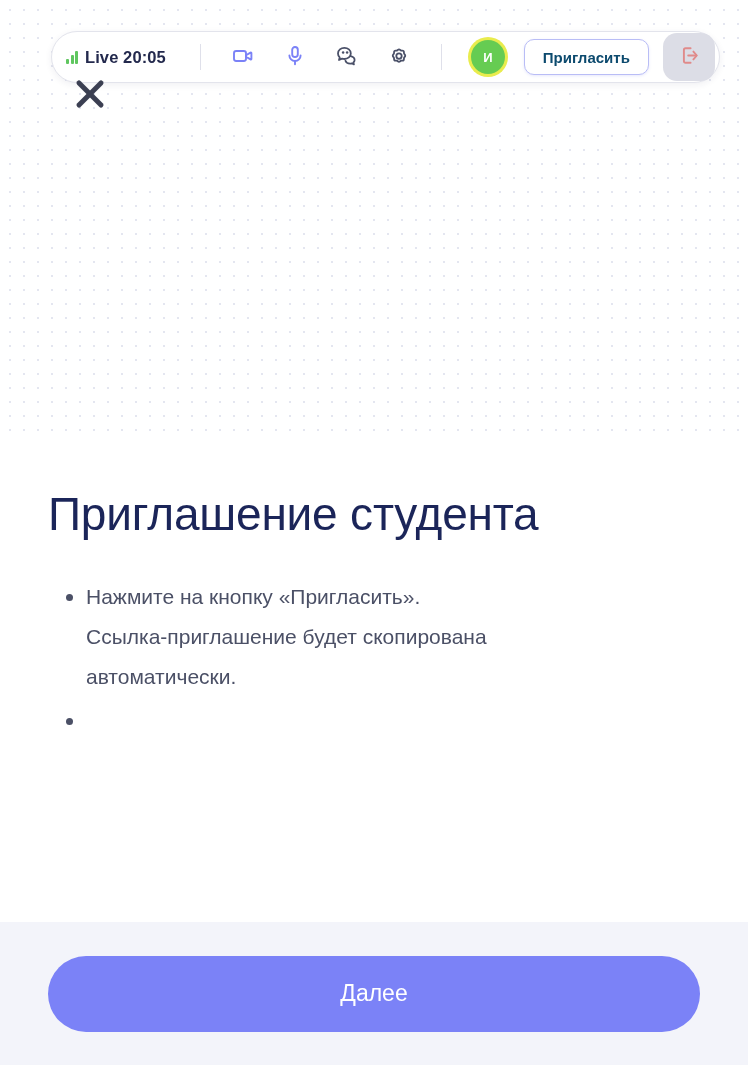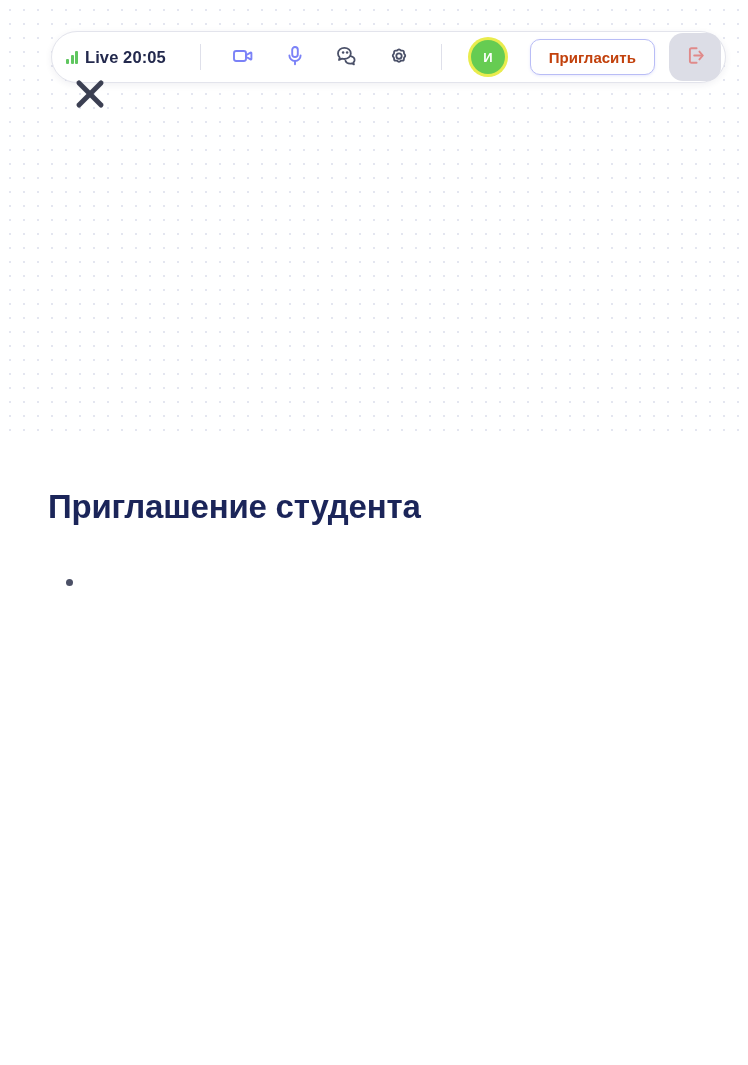--- a/index.html
+++ b/index.html
@@ -123,27 +123,26 @@
     font-weight: bold;
     display: flex;
     align-items: center;
     justify-content: center;
     box-shadow: 0 0 0 3px #e9ec4d;
   }
 
   .invite-btn {
     height: 36px;
     padding: 0 18px;
-    margin-left: 6px;
     display: flex;
     align-items: center;
     justify-content: center;
     font-size: 15px;
     font-weight: bold;
-    color: #c2410c;
+    color: #0c4a6e;
     background: #ffffff;
     border: 1.6px solid #b9bdf6;
     border-radius: 10px;
     cursor: pointer;
     white-space: nowrap;
     box-shadow: 0 1px 3px rgba(120, 128, 240, 0.18);
   }
 
   .leave-btn {
     position: relative;
@@ -170,22 +169,22 @@
   }
 
   
   .content {
     flex: 1 1 auto;
     background: #ffffff;
     padding: 52px 48px 0 48px;
   }
 
   .page-title {
-    font-size: 33px;
-    font-weight: bold;
+    font-size: 46px;
+    font-weight: normal;
     color: #1b2559;
     letter-spacing: -0.2px;
     line-height: 1.1;
     margin-bottom: 37px;
   }
 
   .steps {
     list-style: none;
   }
 
@@ -330,22 +329,31 @@
 
     </div>
   </div>
 
   <div class="content">
 
     <h1 class="page-title">Приглашение студента</h1>
 
     <ul class="steps">
 
+      <li class="step">
+        <span class="step-bullet"></span>
+        <span class="step-line">Нажмите на кнопку «Пригласить».</span>
+        <span class="step-line">Ссылка-приглашение будет скопирована</span>
+        <span class="step-line">автоматически.</span>
+      </li>
 
       <li class="step">
         <span class="step-bullet"></span>
       </li>
 
     </ul>
   </div>
 
+  <div class="footer">
+    <button class="primary-btn">Далее</button>
+  </div>
 
 </div>
 
 </body></html>

